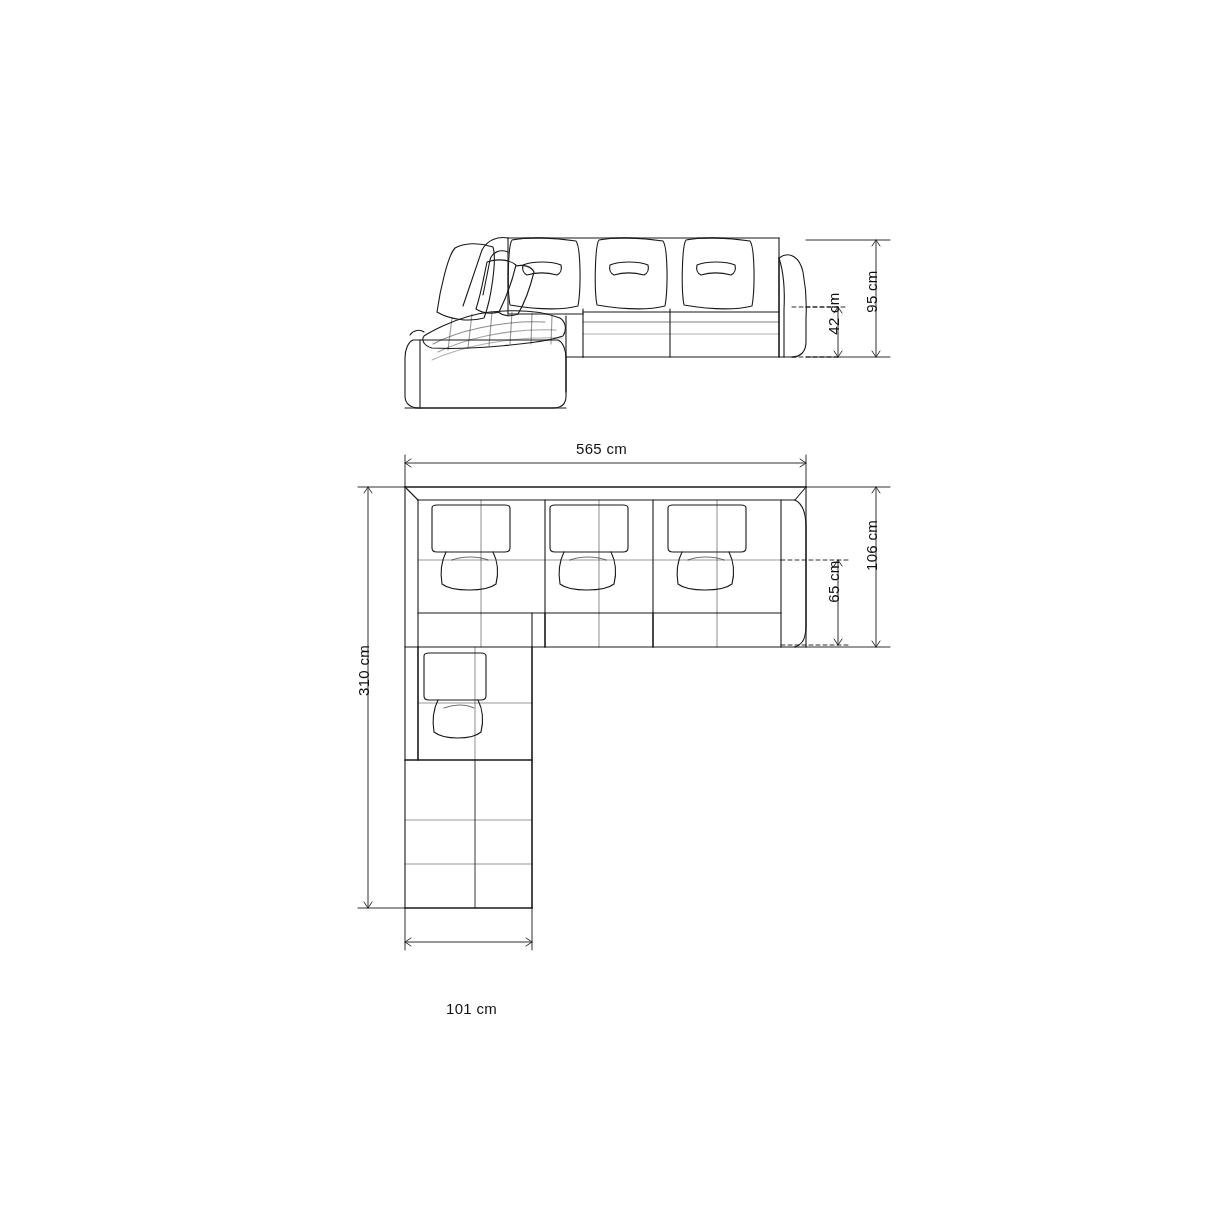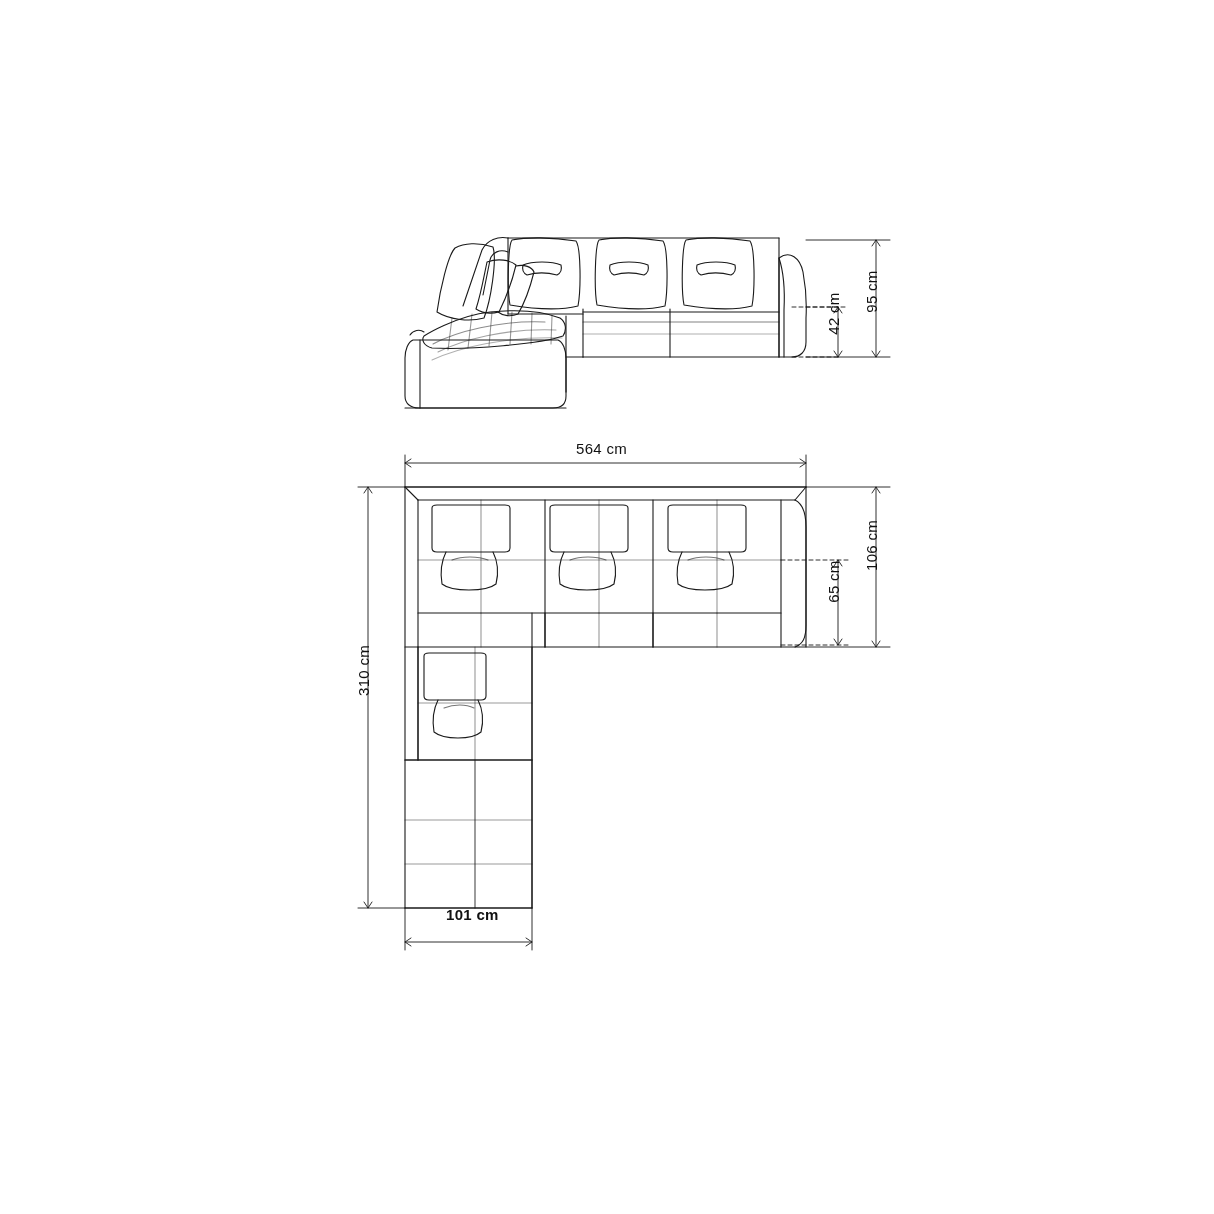--- a/index.html
+++ b/index.html
@@ -216,23 +216,23 @@
 
       </g>
 
     </g>
   </svg>
 
   <div class="dim-label vertical" style="left: 871px; top: 283px; width: 60px; text-align: center; margin-left: -30px;">95 cm</div>
 
   <div class="dim-label vertical" style="left: 833px; top: 305px; width: 60px; text-align: center; margin-left: -30px;">42 cm</div>
 
-  <div class="dim-label" style="left: 576px; top: 440px;">564 cm</div>
+  <div class="dim-label" style="left: 576px; top: 440px;">565 cm</div>
 
   <div class="dim-label vertical" style="left: 871px; top: 537px; width: 72px; text-align: center; margin-left: -36px;">106 cm</div>
 
   <div class="dim-label vertical" style="left: 833px; top: 573px; width: 60px; text-align: center; margin-left: -30px;">65 cm</div>
 
   <div class="dim-label vertical" style="left: 363px; top: 662px; width: 72px; text-align: center; margin-left: -36px;">310 cm</div>
 
-  <div class="dim-label" style="left: 446px; top: 906px; font-weight: bold;">101 cm</div>
+  <div class="dim-label" style="left: 446px; top: 1000px;">101 cm</div>
 
 </div>
 
 </body></html>

